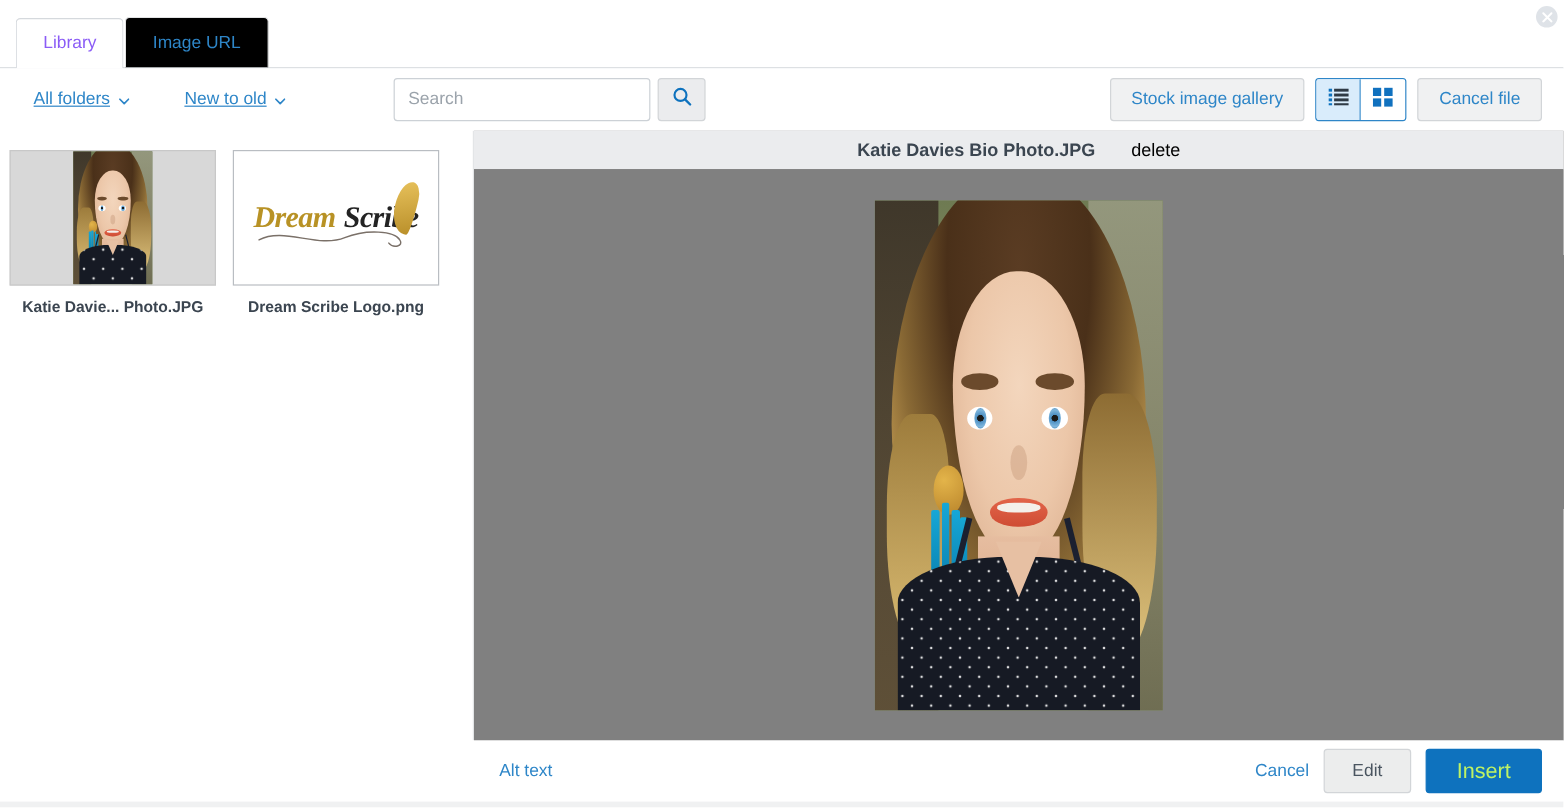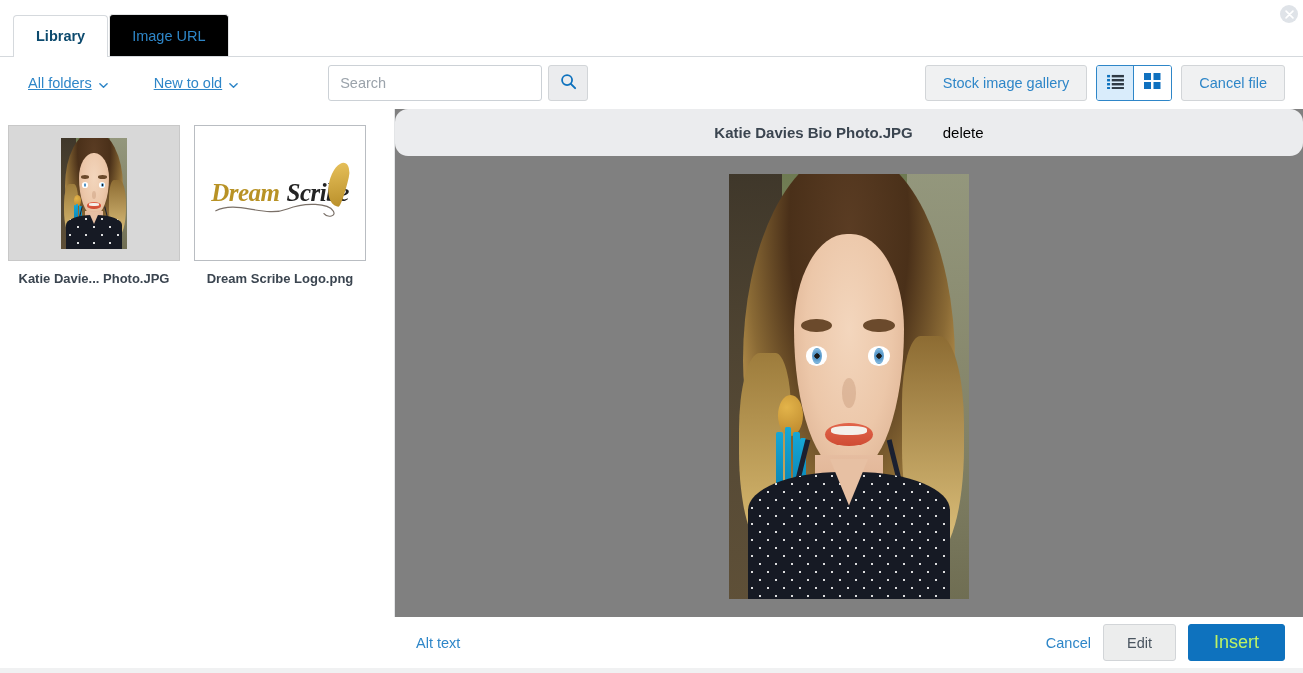--- a/index.html
+++ b/index.html
@@ -39,25 +39,24 @@
     display: flex; align-items: center;
     font-size: 14.5px;
     border: 1px solid #d5d9dd;
     border-bottom: none;
     border-radius: 4px 4px 0 0;
     cursor: pointer;
     position: relative;
   }
   .tab.active {
     background: #ffffff;
-    color: #0c4a6e;
+    color: #8b5cf6;
     margin-bottom: -1px;
     padding-bottom: 1px;
     z-index: 3;
-    font-weight: bold;
   }
   .tab.inactive {
     background: #000000;
     color: #2e86c8;
     border-color: #e2e3e4;
     margin-left: 1px;
   }
 
   
   .toolbar {
@@ -117,21 +116,21 @@
   }
   .left-pane {
     width: 395px; background: #ffffff;
     border-right: 1px solid #e3e5e7;
     padding: 16px 14px 0 8px;
     overflow: hidden;
   }
   .thumb-grid { display: flex; flex-wrap: wrap; gap: 14px; }
   .thumb-cell { width: 172px; cursor: pointer; }
   .thumb-box {
-    width: 172px; height: 136px;
+    width: 172px; height: 113px;
     display: flex; align-items: center; justify-content: center;
     overflow: hidden;
   }
   .thumb-box.selected { background: #d8d8d8; border: 1px solid #c8c8c8; }
   .thumb-box.plain { background: #ffffff; border: 1px solid #b9bdc2; }
   .thumb-caption {
     margin-top: 10px; text-align: center;
     font-size: 13px; font-weight: bold; color: #3b4550;
   }
 
@@ -214,24 +213,23 @@
     position:absolute; right:13px; top:8px; width:18px; height:44px;
     background:linear-gradient(160deg,#e8c25c,#b98f2a);
     border-radius: 60% 40% 20% 70% / 50% 30% 70% 50%;
     transform: rotate(13deg);
   }
   .swirl { position:absolute; left:14px; right:10px; bottom:12px; height:22px; }
 
   
   .right-pane { flex: 1; display: flex; flex-direction: column; background: #808080; }
   .preview-header {
-    height: 47px; background: #ebecee;
+    height: 32px; background: #ebecee;
     display: flex; align-items: center; justify-content: center; gap: 30px;
     flex-shrink: 0;
-    border-radius: 13px;
   }
   .preview-title { font-size: 15px; font-weight: bold; color: #3b4550; }
   .preview-delete { font-size: 15px; color: #000000; cursor: pointer; }
   .preview-stage {
     flex: 1; display: flex; align-items: center; justify-content: center;
     background: #808080; overflow: hidden;
   }
   .preview-photo { width: 240px; height: 425px; }
 
   

